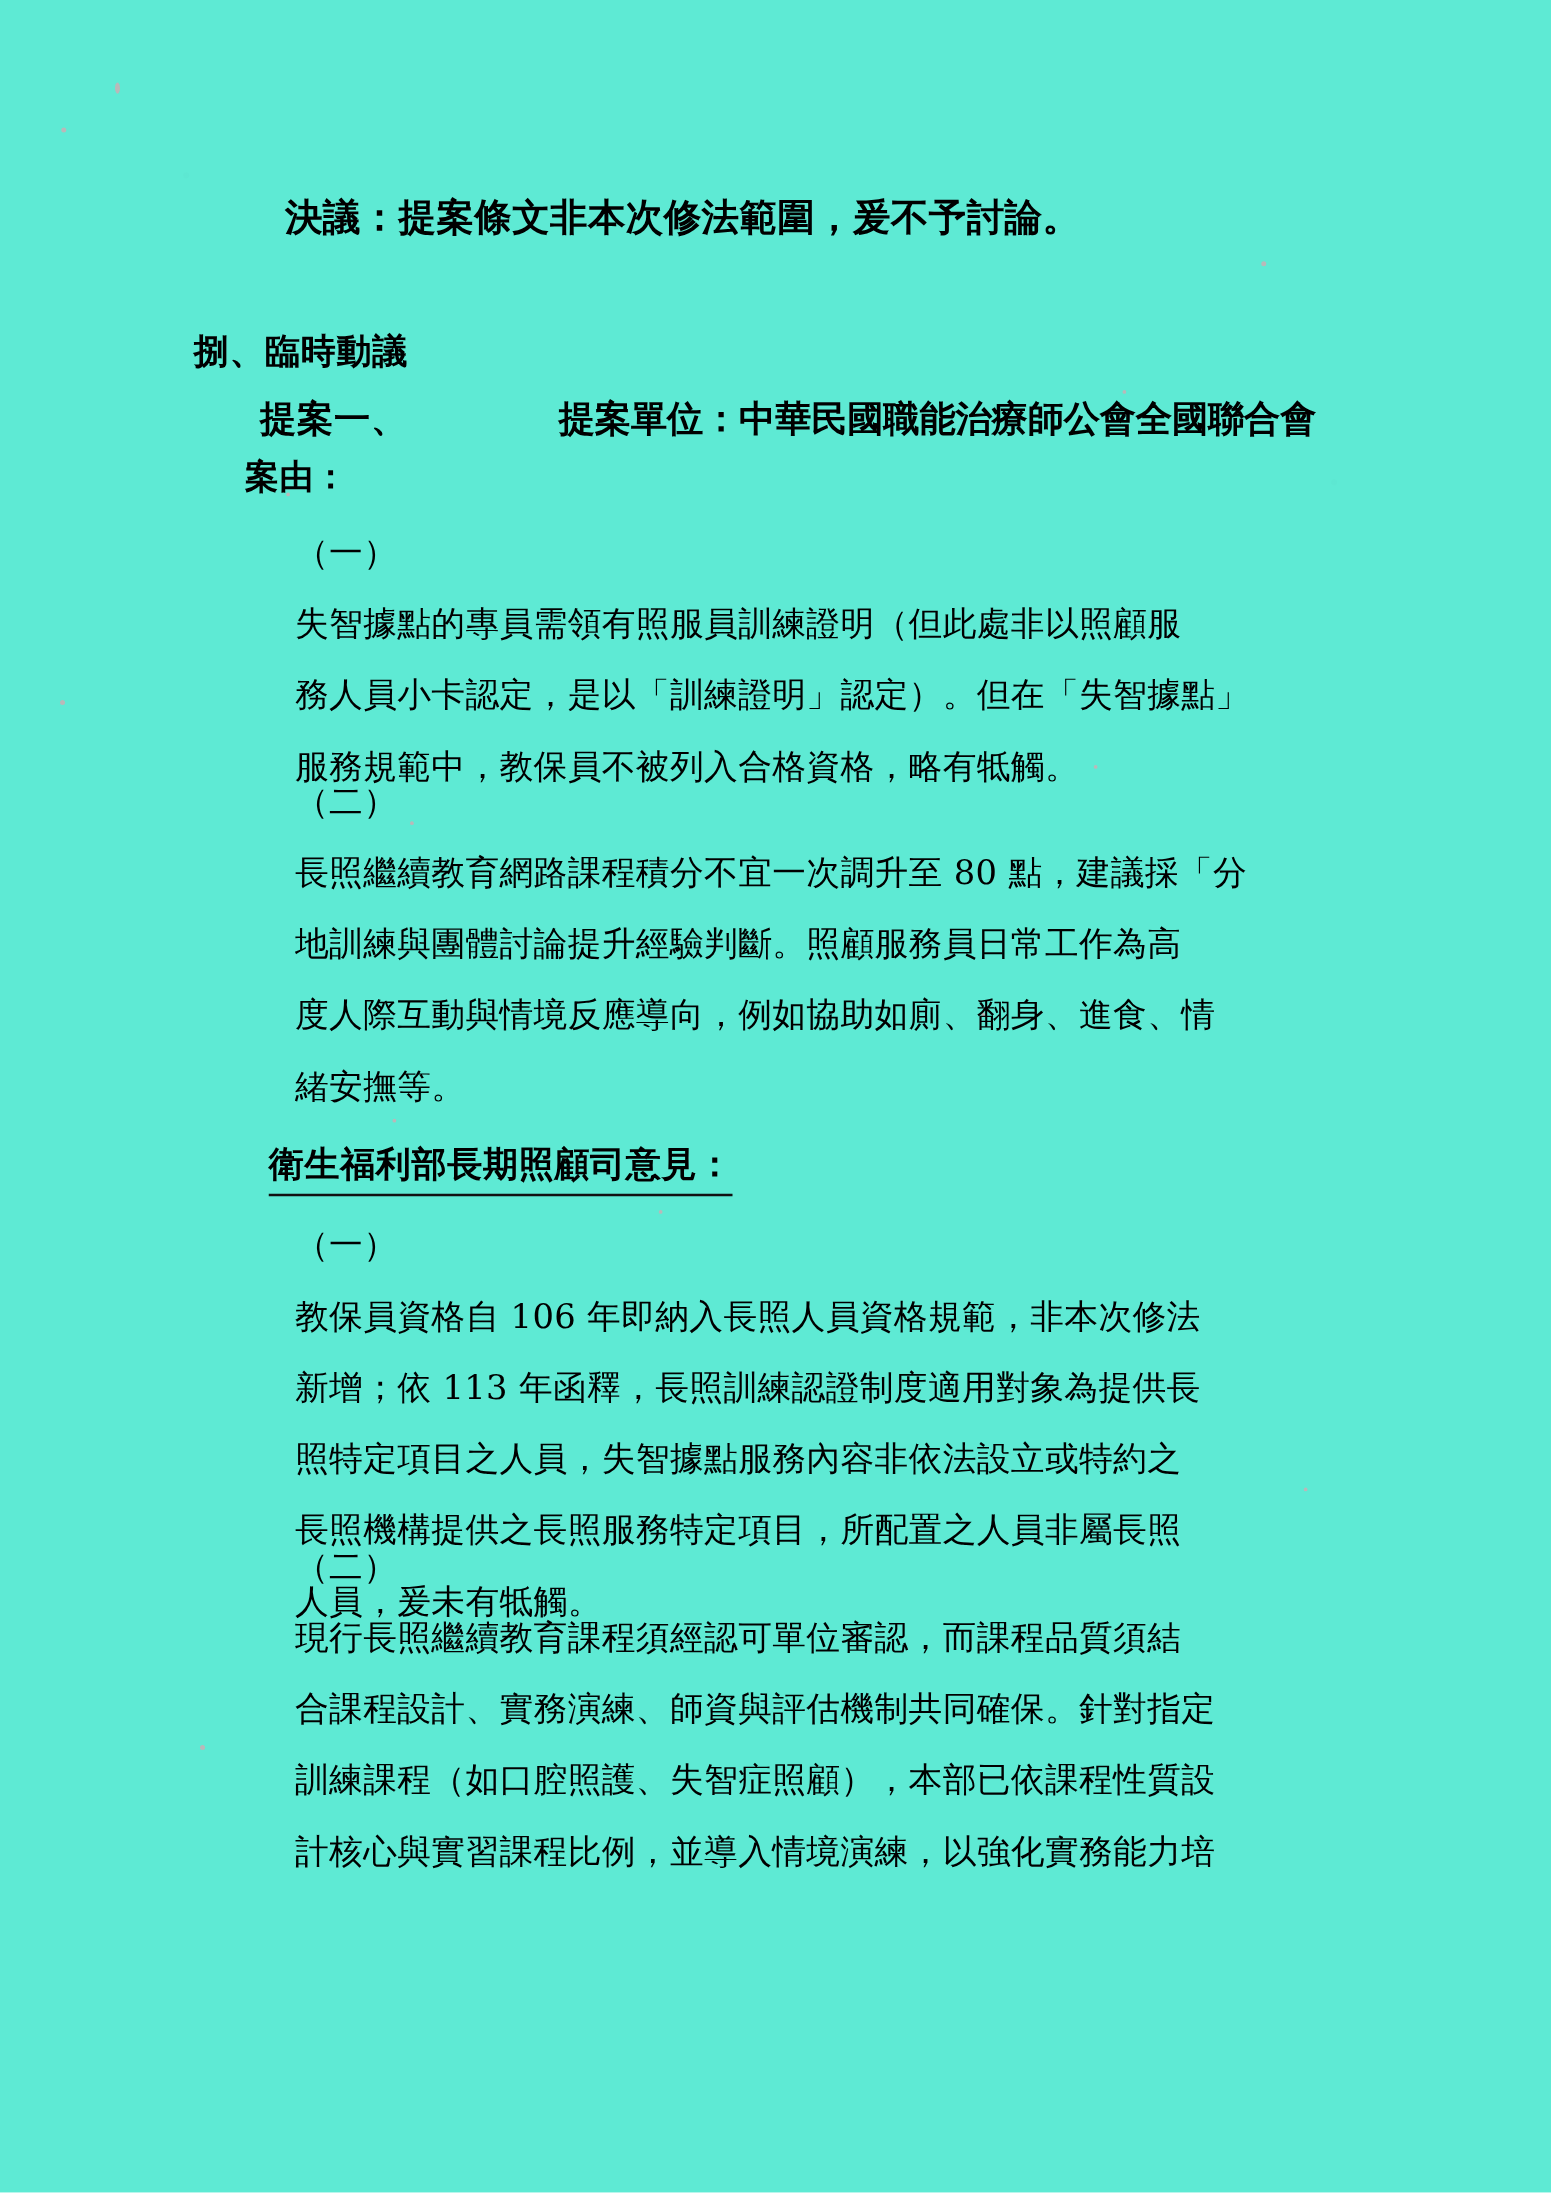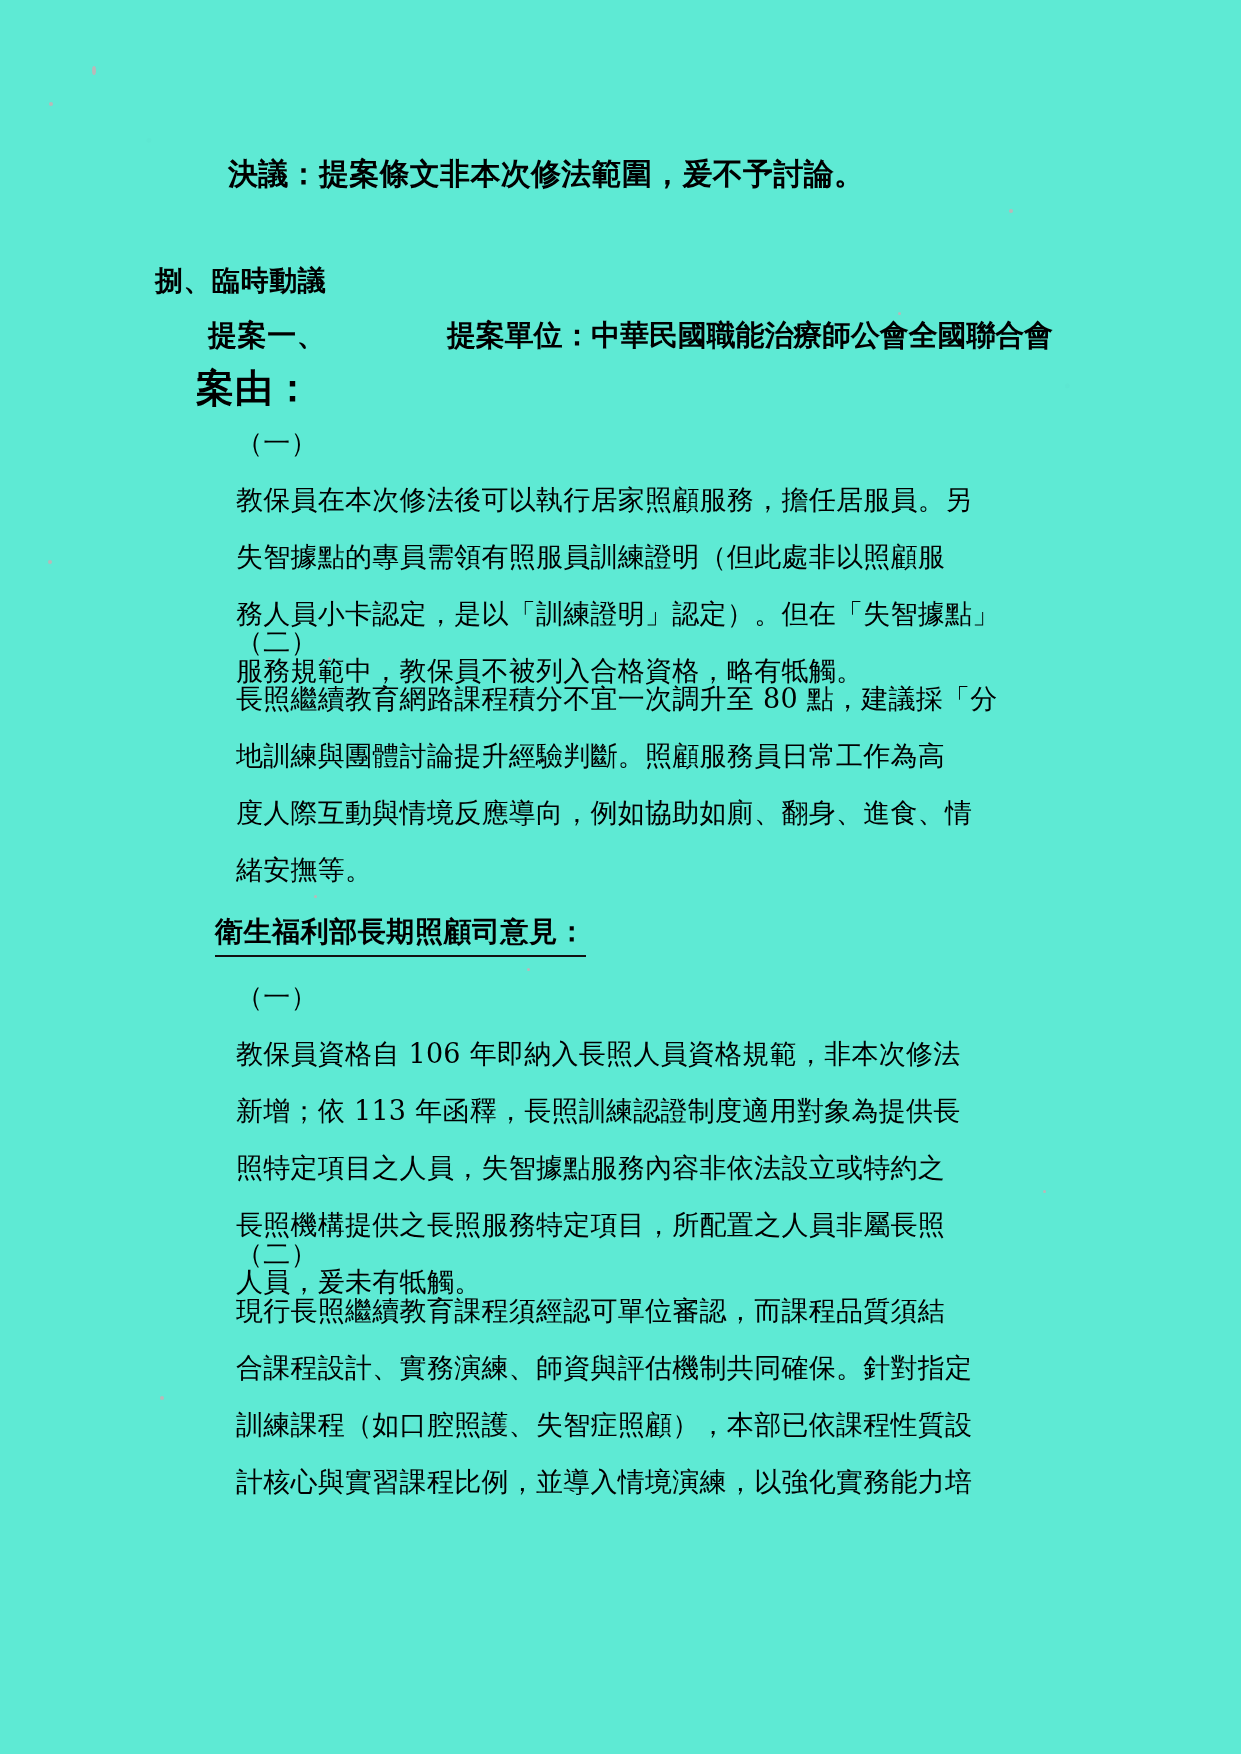--- a/index.html
+++ b/index.html
@@ -86,21 +86,21 @@
     font-size: 29px;
     font-weight: 700;
     font-family: "DejaVu Sans", "Liberation Sans", sans-serif;
     letter-spacing: -0.005em;
   }
 
   .case-label {
     position: absolute;
     left: 196px;
     top: 363px;
-    font-size: 38px;
+    font-size: 27px;
     font-weight: 700;
     font-family: Liberation Mono, monospace;
   }
 
   .dept-head {
     position: absolute;
     left: 215px;
     top: 913px;
     font-size: 28px;
     font-weight: 700;
@@ -175,21 +175,20 @@
     <div class="section-head line">捌、臨時動議</div>
 
     <div class="proposal-no line">提案一、</div>
     <div class="proposal-org line">提案單位：中華民國職能治療師公會全國聯合會</div>
 
     <div class="case-label line">案由：</div>
 
     <div class="para p-case-1">
       <span class="marker">（一）</span>
       <span class="body">
-        <span class="ln">教保員在本次修法後可以執行居家照顧服務，擔任居服員。另</span>
         <span class="ln">失智據點的專員需領有照服員訓練證明（但此處非以照顧服</span>
         <span class="ln">務人員小卡認定，是以「訓練證明」認定）。但在「失智據點」</span>
         <span class="ln">服務規範中，教保員不被列入合格資格，略有牴觸。</span>
       </span>
     </div>
 
     <div class="para p-case-2">
       <span class="marker">（二）</span>
       <span class="body">
         <span class="ln">長照繼續教育網路課程積分不宜一次調升至 80 點，建議採「分</span>

